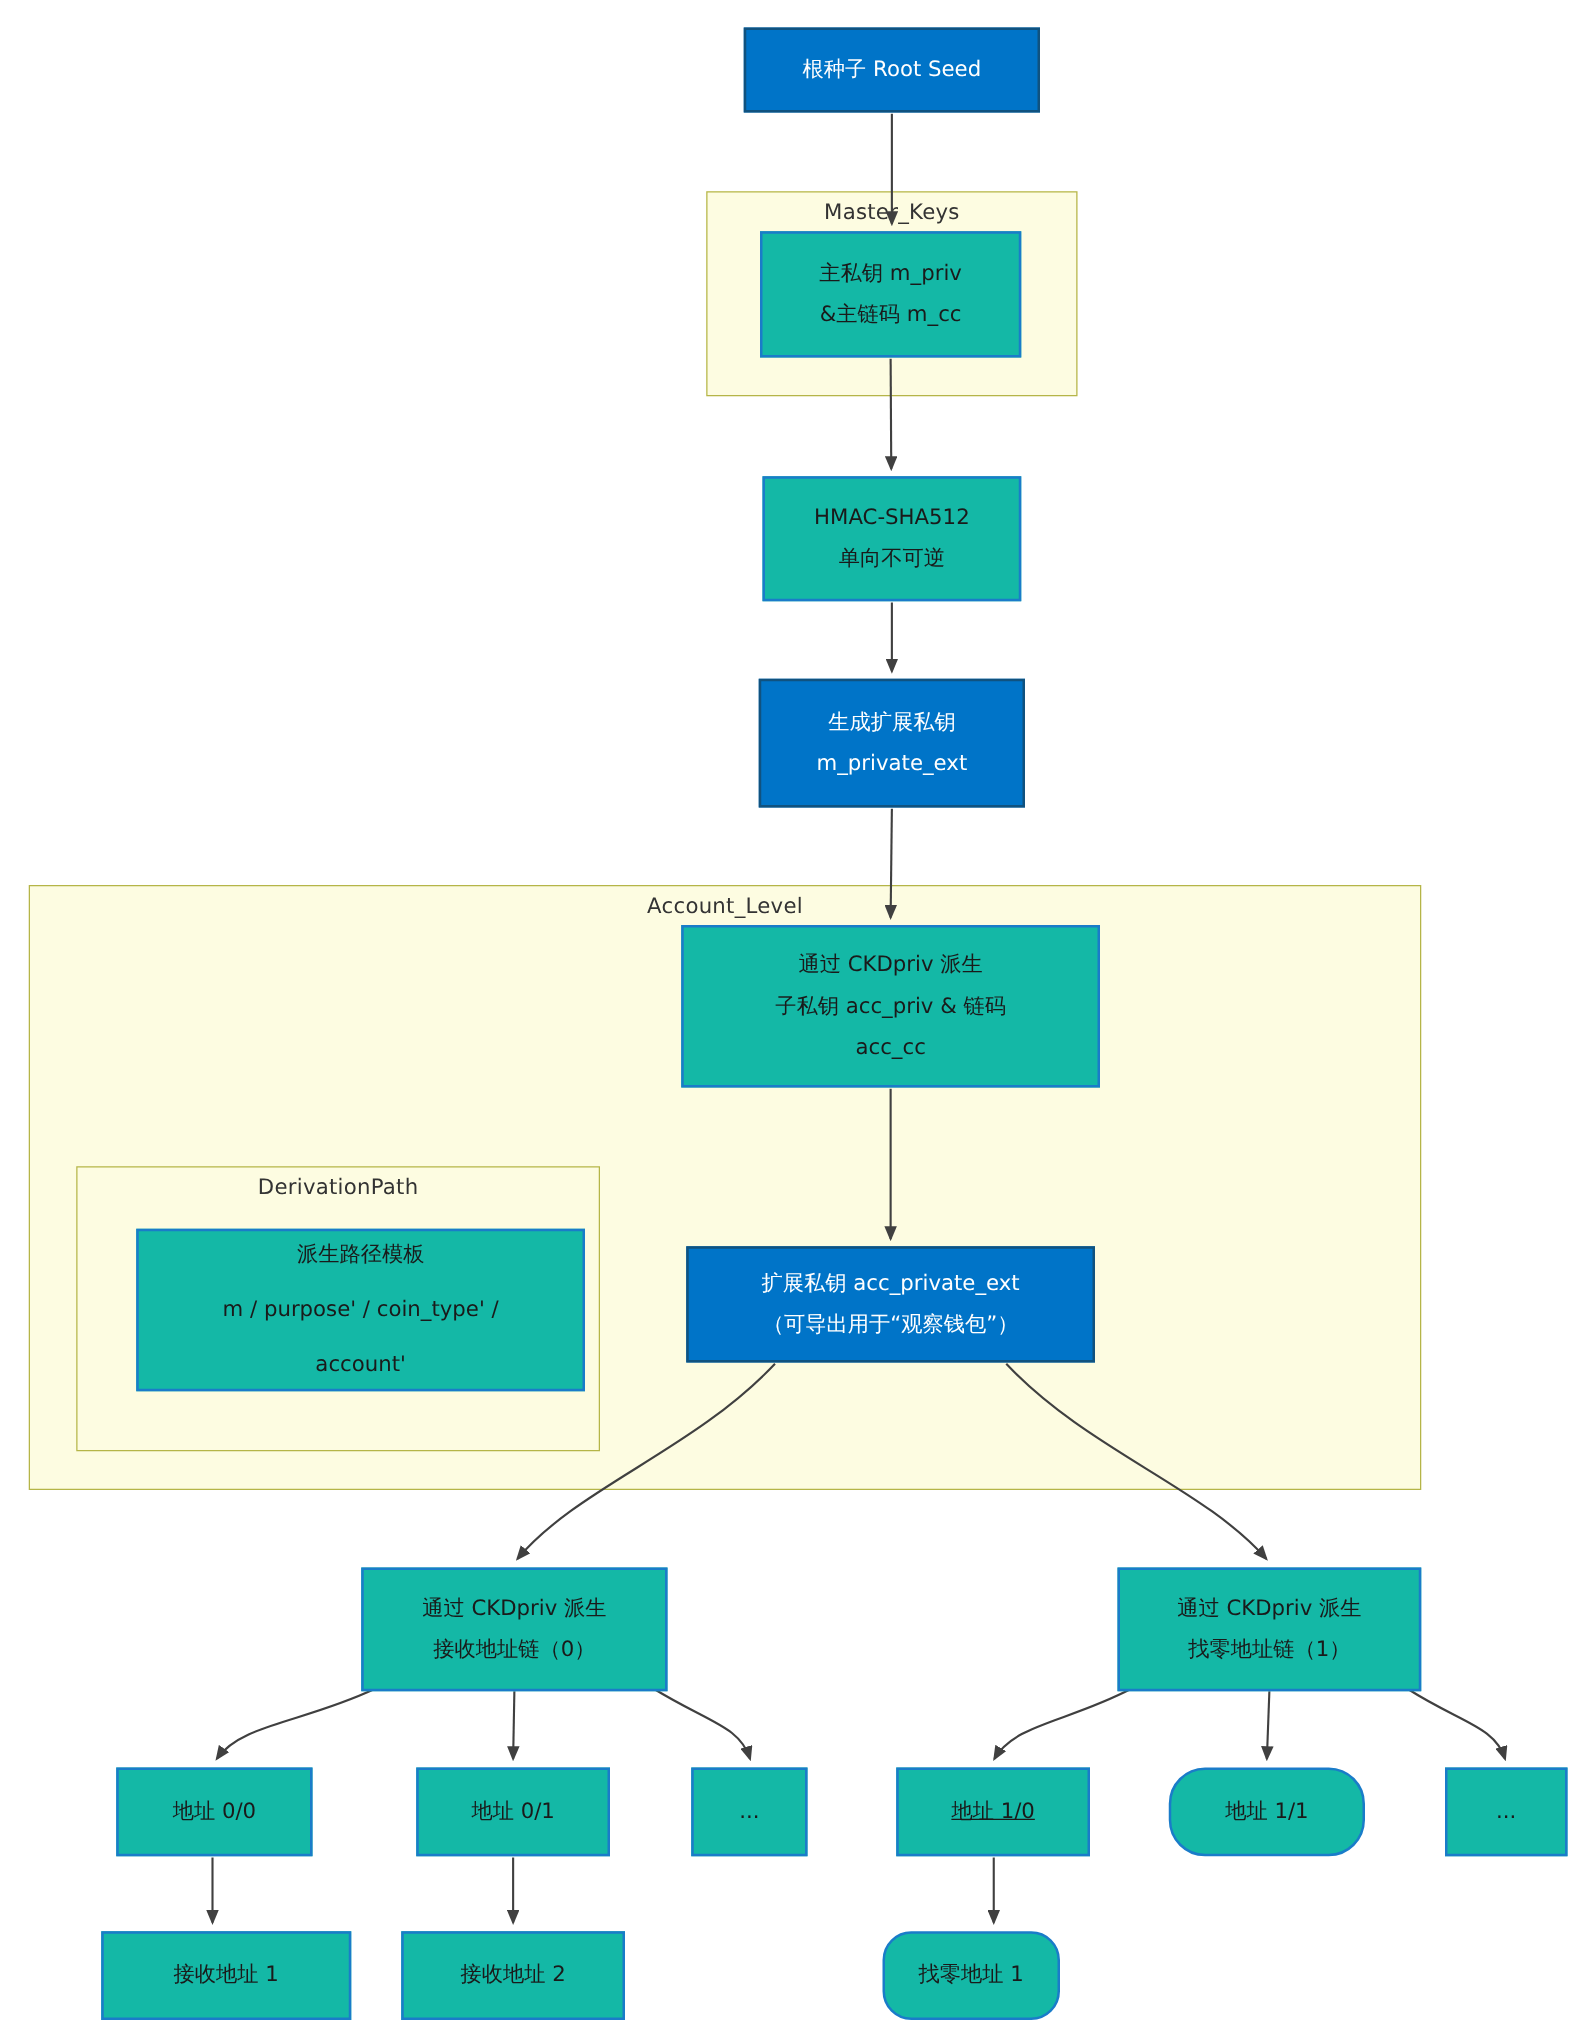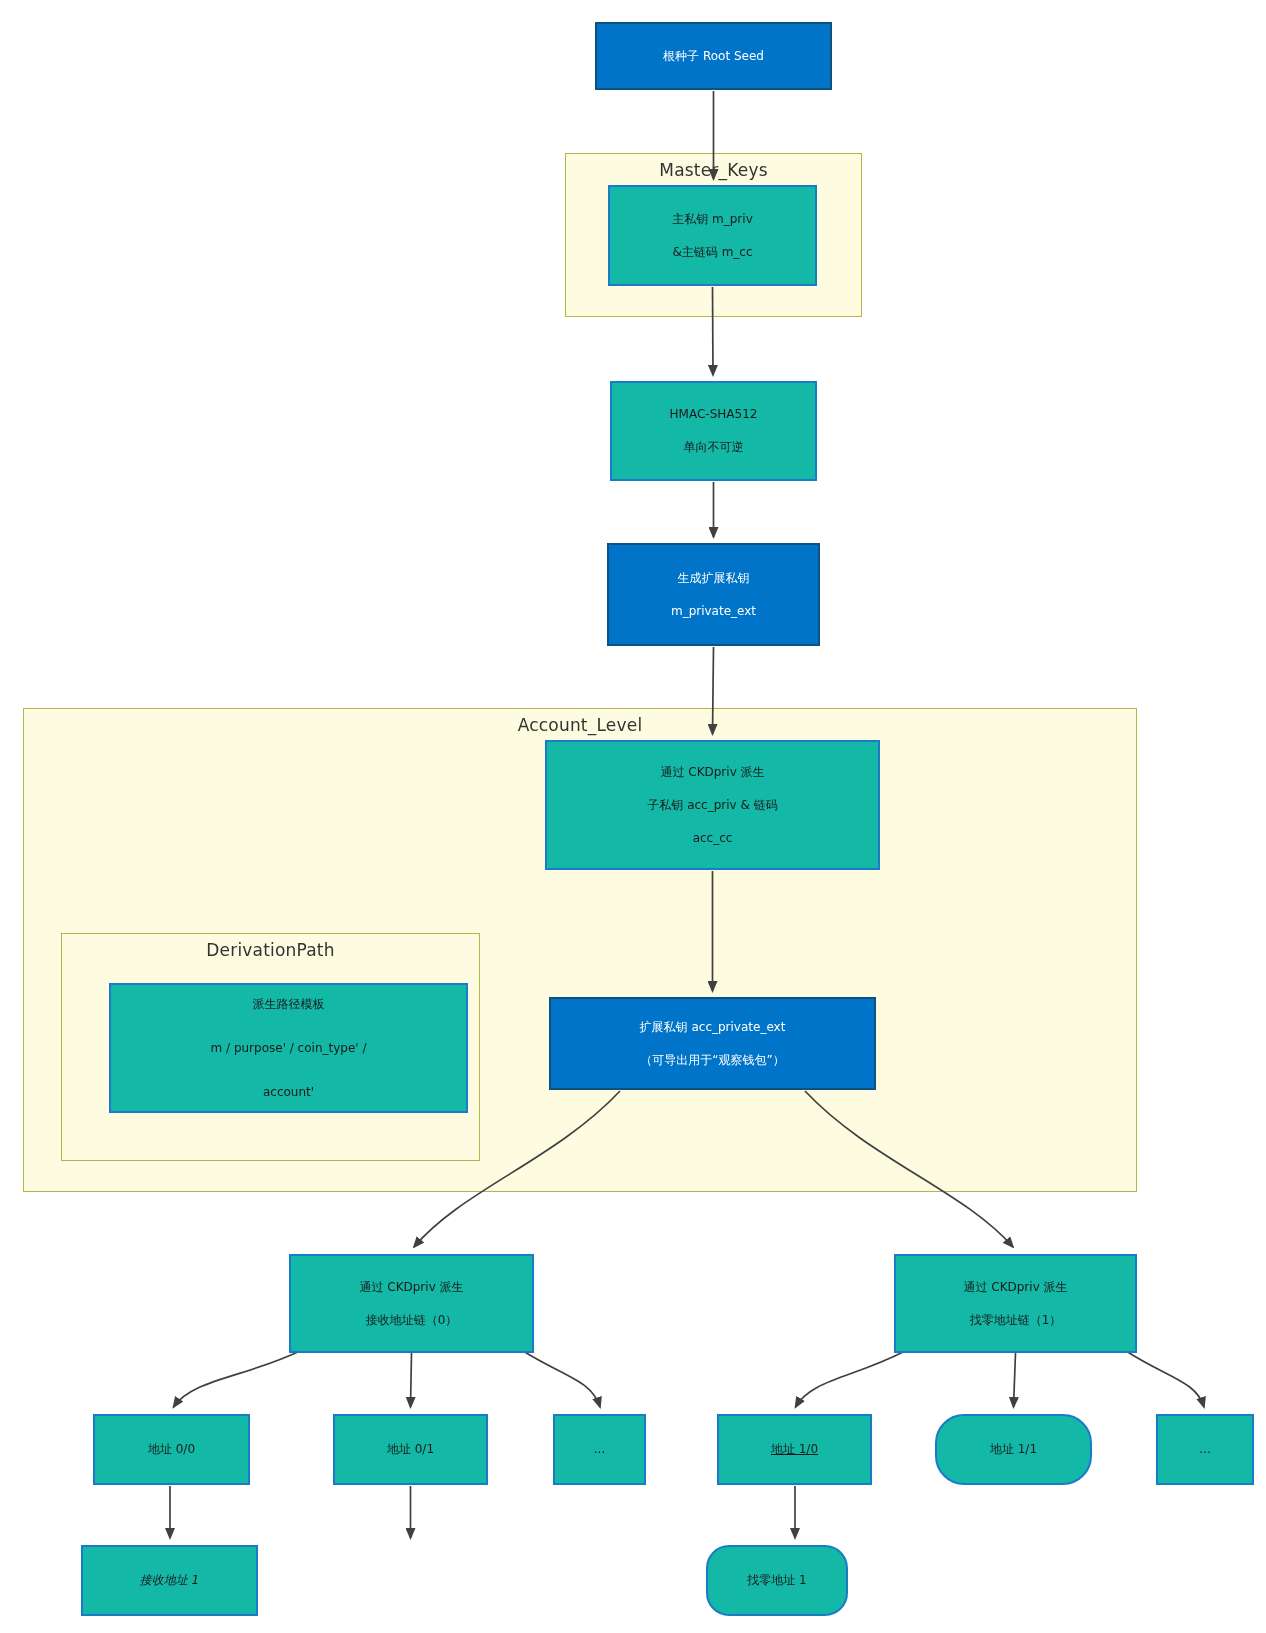--- a/index.html
+++ b/index.html
@@ -34,21 +34,21 @@
   }
   
   .node {
     position: absolute;
     box-sizing: border-box;
     display: flex;
     flex-direction: column;
     align-items: center;
     justify-content: center;
     text-align: center;
-    font-size: 12px;
+    font-size: 17px;
     line-height: 33px;
   }
   .node.light {
     background: #14b8a6;
     border: 2px solid #1a7cc9;
     color: #1a1a1a;
   }
   .node.blue {
     background: #0074c8;
     border: 2px solid #10527f;
@@ -172,22 +172,25 @@
   </div>
 
   <div class="node light" style="left:935px; top:1414px; width:157px; height:71px;border-radius:29px;">
     <span>地址 1/1</span>
   </div>
 
   <div class="node light" style="left:1156px; top:1414px; width:98px; height:71px;">
     <span>...</span>
   </div>
 
-  <div class="node light" style="left:81px; top:1545px; width:177px; height:71px;font-style:italic;">
+  <div class="node light" style="left:81px; top:1545px; width:200px; height:71px;">
     <span>接收地址 1</span>
   </div>
 
+  <div class="node light" style="left:321px; top:1545px; width:179px; height:71px;">
+    <span>接收地址 2</span>
+  </div>
 
   <div class="node light" style="left:706px; top:1545px; width:142px; height:71px;border-radius:23px;">
     <span>找零地址 1</span>
   </div>
 
 </div>
 
 </body></html>

